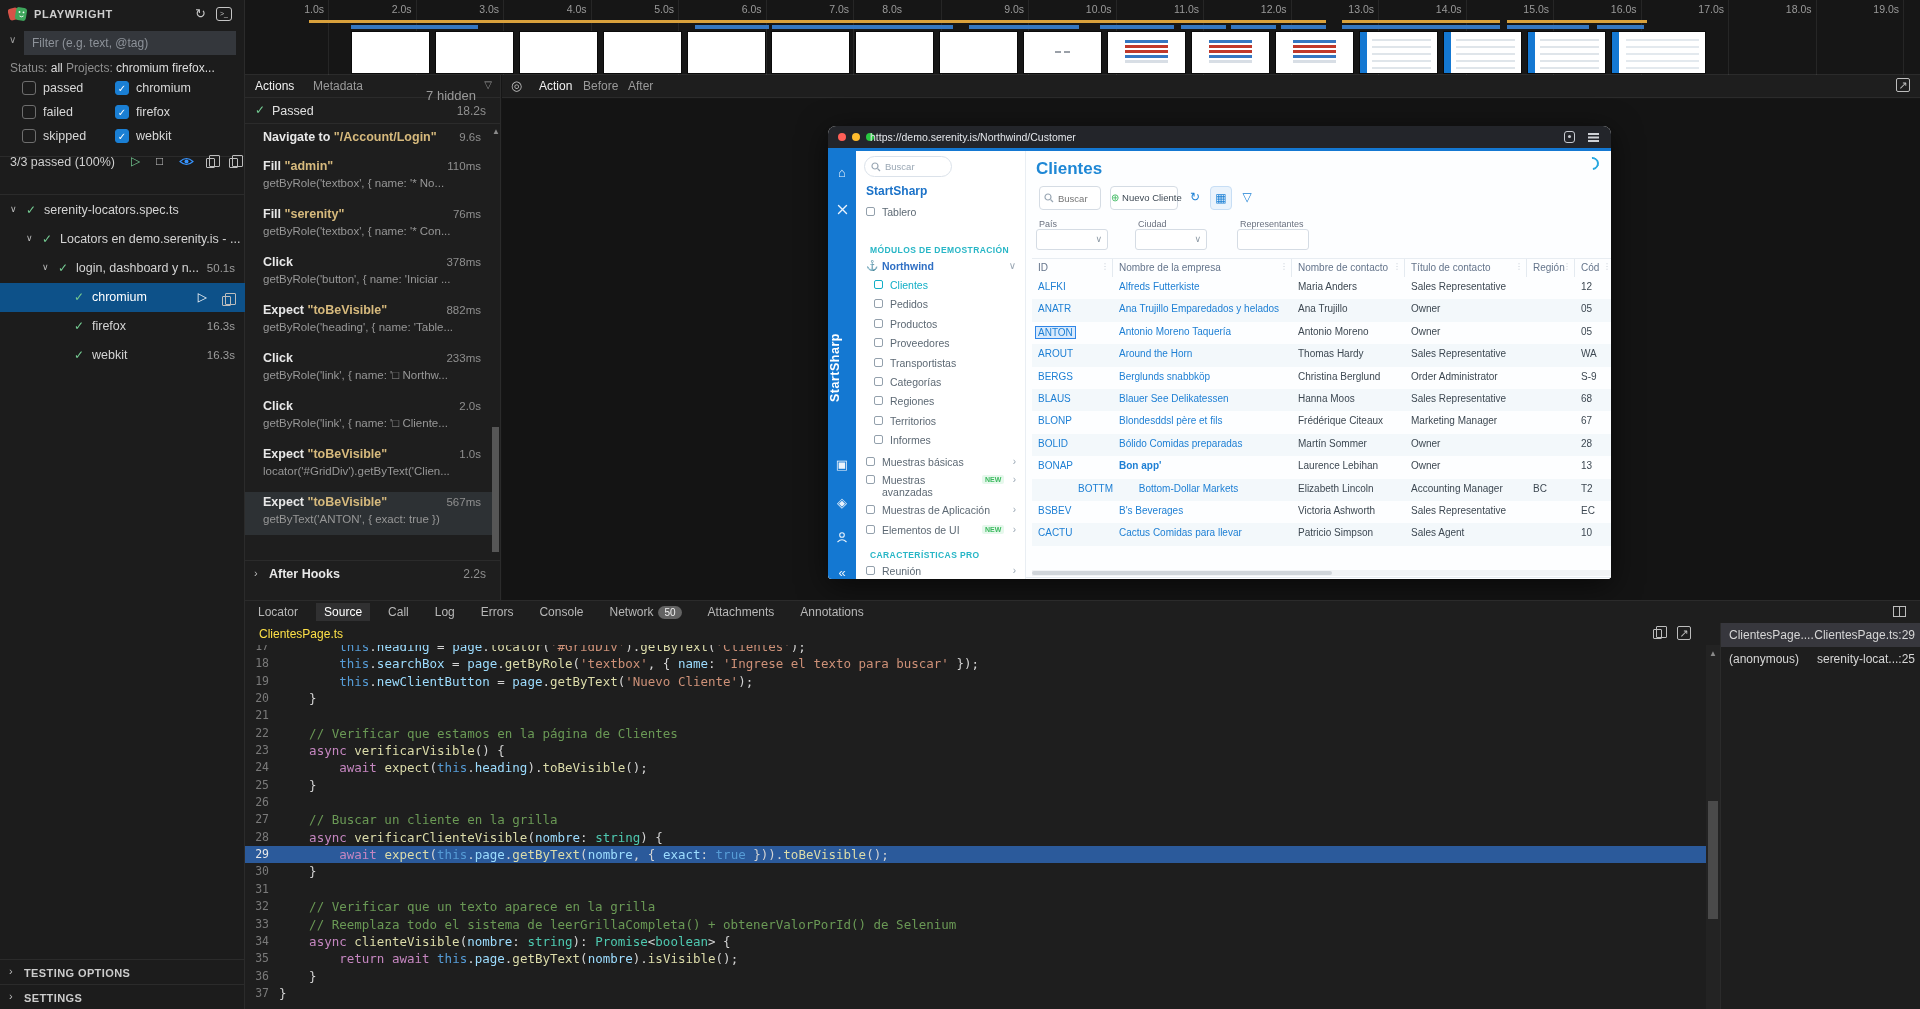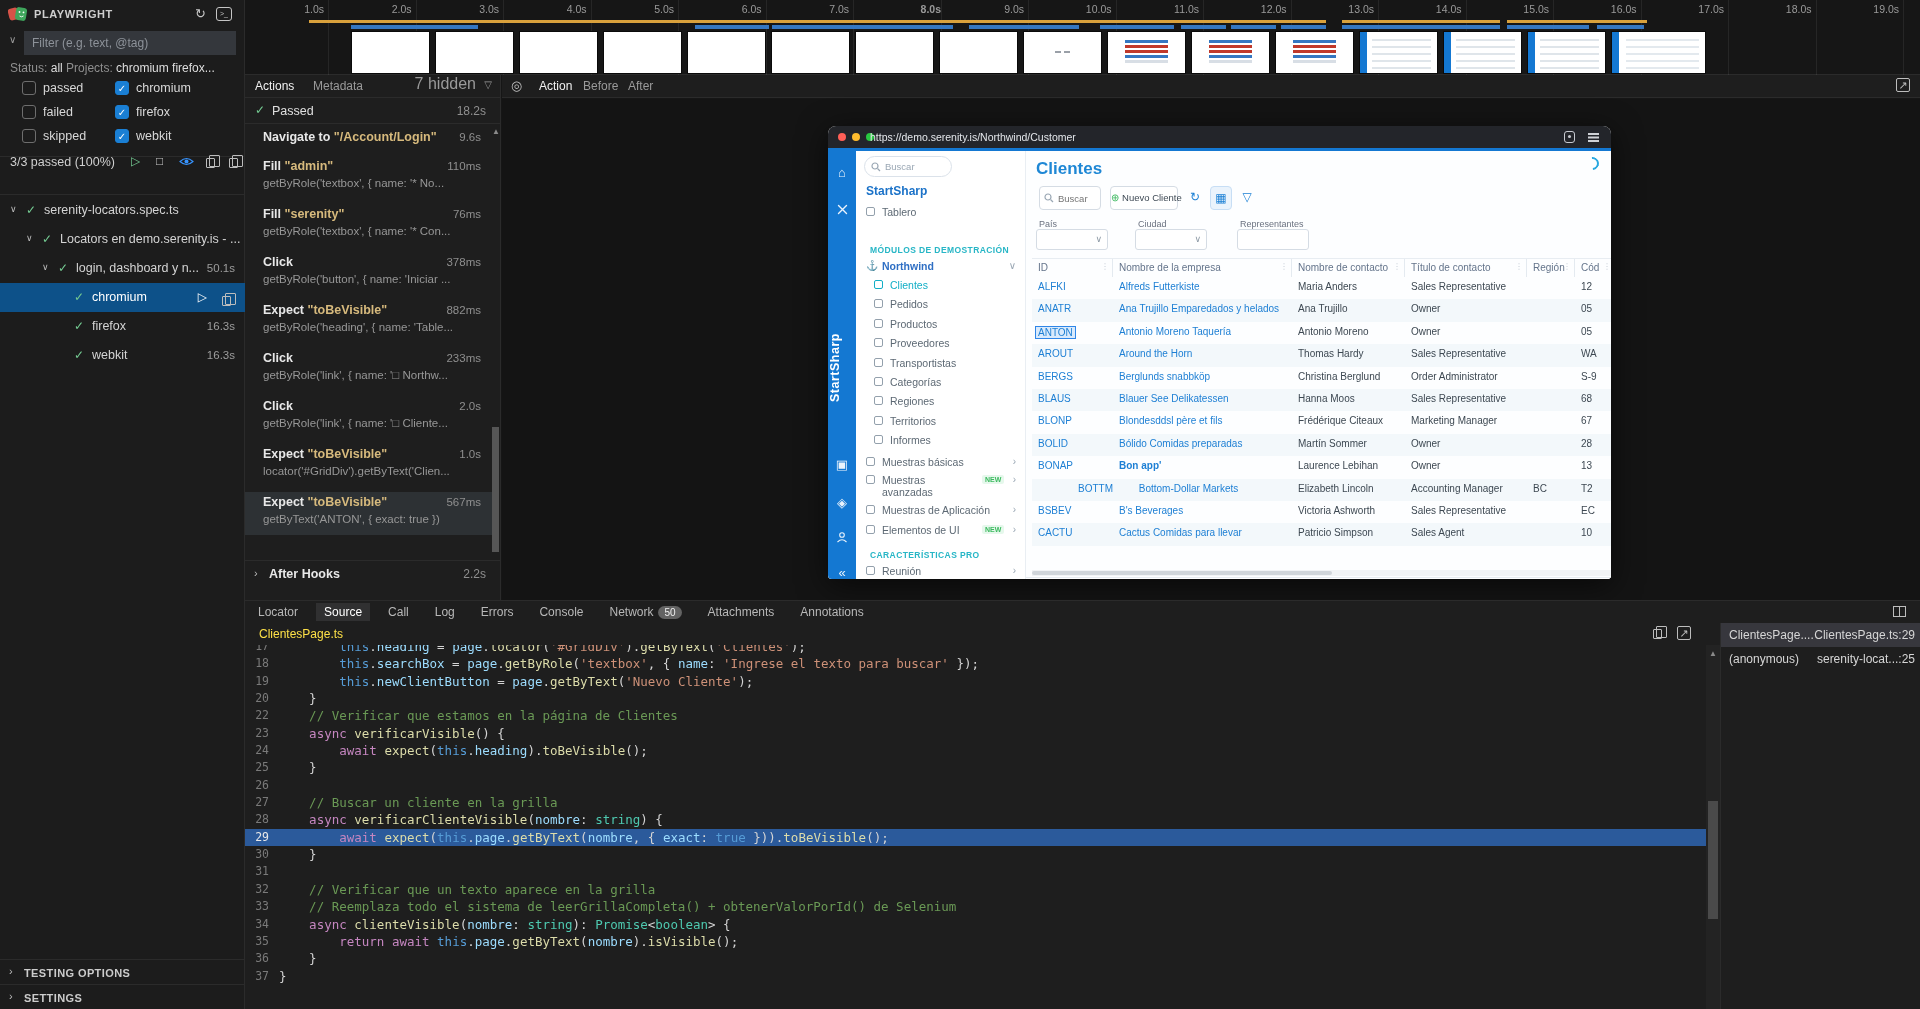--- a/index.html
+++ b/index.html
@@ -62,21 +62,21 @@
   .th-log i{display:block;height:3px;margin-bottom:2px}
   .th-side{position:absolute;left:0;top:0;bottom:0;width:7px;background:#1478d2}
   .th-line{position:absolute;left:12px;right:6px;height:2px;background:#dfe5ea}
   .th-gridline{position:absolute;height:2px;background:#e3e9ee}
 
   
   #actions-panel{position:absolute;left:245px;top:75px;width:256px;height:525px;background:#1e1e1e;border-right:1px solid #2b2b2b}
   .ap-tabs{position:absolute;left:0;top:0;width:100%;height:23px;border-bottom:1px solid #2b2b2b}
   .ap-tab{position:absolute;top:4px;font-size:12px;color:#9a9a9a;cursor:pointer}
   .ap-tab.on{color:#f0f0f0}
-  .ap-hidden{position:absolute;right:24px;top:0;font-size:16px;color:#9a9a9a}
+  .ap-hidden{position:absolute;right:24px;top:13px;font-size:13px;color:#9a9a9a}
   .ap-funnel{position:absolute;right:8px;top:4px;font-size:10px;color:#9a9a9a;cursor:pointer}
   .ap-passed{position:absolute;left:0;top:23px;width:100%;height:26px;border-bottom:1px solid #2b2b2b}
   .ap-passed .ck{position:absolute;left:10px;top:5px;color:#73c991;font-size:12px}
   .ap-passed .lb{position:absolute;left:27px;top:6px;font-size:12.5px;color:#e0e0e0}
   .ap-passed .du{position:absolute;right:14px;top:6px;font-size:12px;color:#8f8f8f}
   #actions-list{position:absolute;left:0;top:52px;width:248px;height:408px;overflow:hidden}
   .act{position:absolute;left:0;width:248px;cursor:pointer}
   .act.sel{background:#2d3134}
   .act-t{position:absolute;left:18px;top:3px;font-size:12.5px;font-weight:bold;color:#e8e8e8;white-space:nowrap}
   .act-t .prm{color:#d7ba7d}
@@ -307,21 +307,21 @@
       <div class="tl-lab" style="left: 210px;">3.0s</div>
       <div class="tl-grid" style="left: 345.5px;"></div>
       <div class="tl-lab" style="left: 297.5px;">4.0s</div>
       <div class="tl-grid" style="left: 433px;"></div>
       <div class="tl-lab" style="left: 385px;">5.0s</div>
       <div class="tl-grid" style="left: 520.5px;"></div>
       <div class="tl-lab" style="left: 472.5px;">6.0s</div>
       <div class="tl-grid" style="left: 608px;"></div>
       <div class="tl-lab" style="left: 560px;">7.0s</div>
       <div class="tl-grid" style="left: 695.5px;"></div>
-      <div class="tl-lab" style="left: 652px; font-weight: bold;">8.0s</div>
+      <div class="tl-lab" style="left: 613px;">8.0s</div>
       <div class="tl-grid" style="left: 783px;"></div>
       <div class="tl-lab" style="left: 735px;">9.0s</div>
       <div class="tl-grid" style="left: 870.5px;"></div>
       <div class="tl-lab" style="left: 822.5px;">10.0s</div>
       <div class="tl-grid" style="left: 958px;"></div>
       <div class="tl-lab" style="left: 910px;">11.0s</div>
       <div class="tl-grid" style="left: 1045.5px;"></div>
       <div class="tl-lab" style="left: 997.5px;">12.0s</div>
       <div class="tl-grid" style="left: 1133px;"></div>
       <div class="tl-lab" style="left: 1085px;">13.0s</div>
@@ -813,20 +813,24 @@
         </div>
         <div class="code-line">
           <span class="gut">19</span>
           <span class="cl-pre"><span class="pn">        </span><span class="th">this</span><span class="pn">.</span><span class="pr">newClientButton</span><span class="pn"> = </span><span class="pr">page</span><span class="pn">.</span><span class="fn">getByText</span><span class="pn">(</span><span class="st">'Nuevo Cliente'</span><span class="pn">);</span></span>
         </div>
         <div class="code-line">
           <span class="gut">20</span>
           <span class="cl-pre"><span class="pn">    }</span></span>
         </div>
         <div class="code-line">
+          <span class="gut">21</span>
+          <span class="cl-pre"></span>
+        </div>
+        <div class="code-line">
           <span class="gut">22</span>
           <span class="cl-pre"><span class="pn">    </span><span class="cm">// Verificar que estamos en la página de Clientes</span></span>
         </div>
         <div class="code-line">
           <span class="gut">23</span>
           <span class="cl-pre"><span class="pn">    </span><span class="kw">async</span><span class="pn"> </span><span class="fn">verificarVisible</span><span class="pn">() {</span></span>
         </div>
         <div class="code-line">
           <span class="gut">24</span>
           <span class="cl-pre"><span class="pn">        </span><span class="kw">await</span><span class="pn"> </span><span class="fn">expect</span><span class="pn">(</span><span class="th">this</span><span class="pn">.</span><span class="pr">heading</span><span class="pn">).</span><span class="fn">toBeVisible</span><span class="pn">();</span></span>

